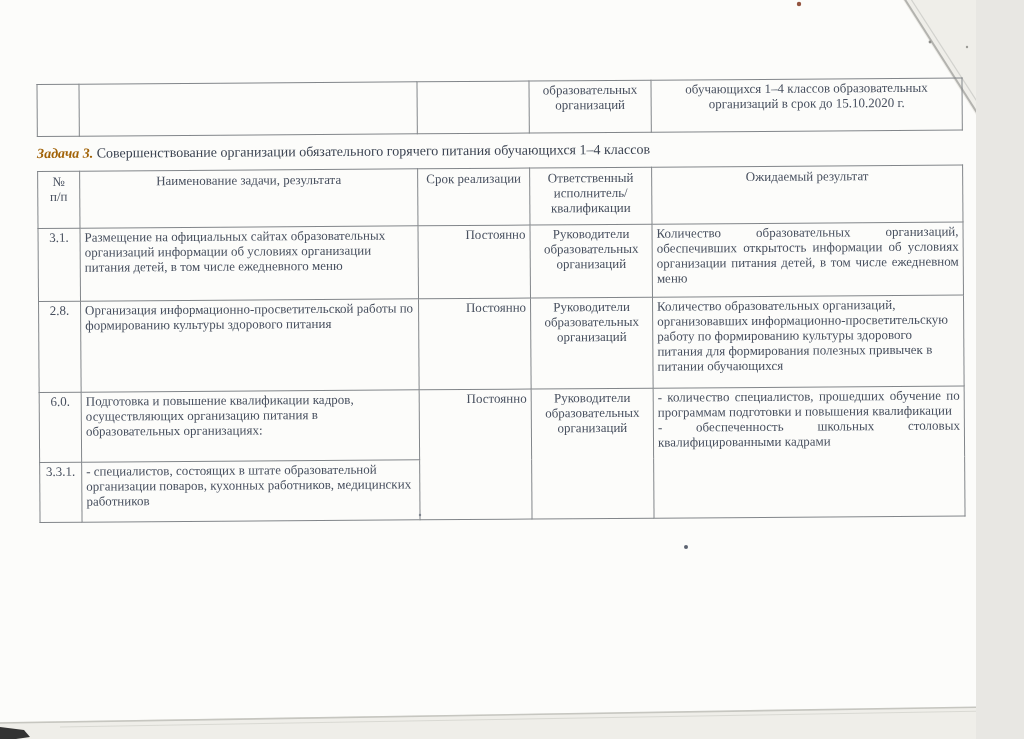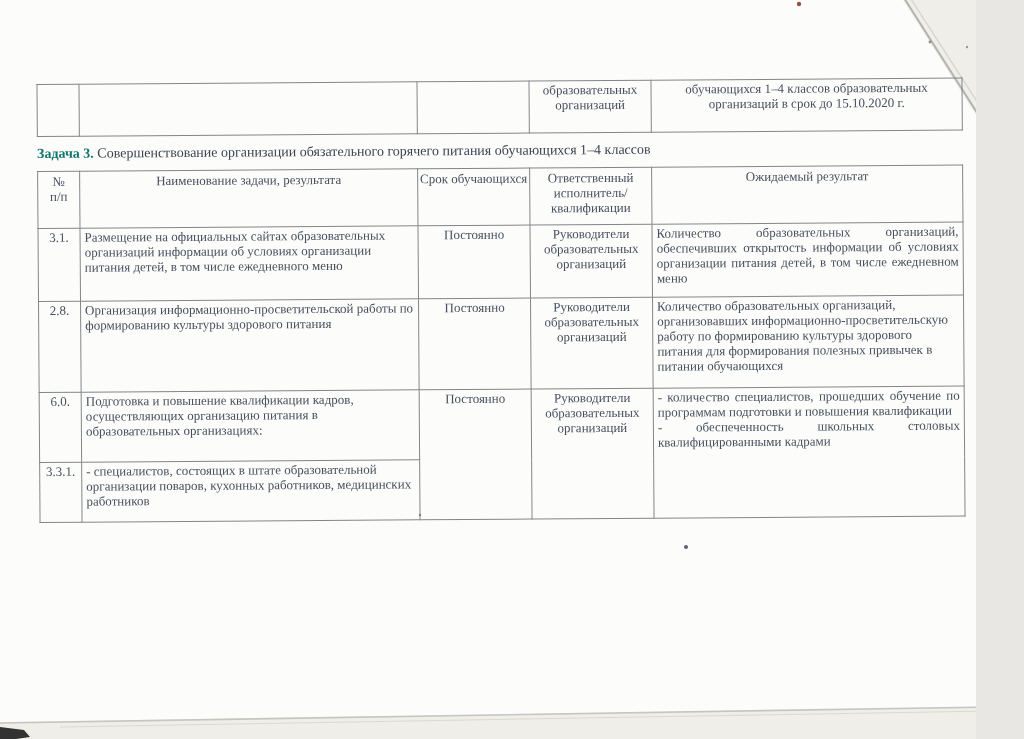--- a/index.html
+++ b/index.html
@@ -25,33 +25,33 @@
     font-size:13px;line-height:1.15;color:#48505f;
   }
   .doc-table td,.doc-table th{
     border:1px solid #82868a;vertical-align:top;
     padding:2px 4px;font-weight:normal;overflow:hidden;
   }
   .top-table{top:84px;}
   .main-table{top:171px;}
   .c-num{text-align:center;padding-left:5px;}
   .c-task{text-align:left;padding-left:6px;}
-  .c-term{text-align:center;}
+  .c-term{text-align:right;}
   .c-resp{text-align:center;}
   .c-result{text-align:justify;padding:3px 6px;}
   .c-result.center{text-align:center;}
   .main-table thead th{text-align:center;padding-top:3px;padding-left:1px;padding-right:1px;}
   .main-table th.c-num-h{white-space:pre-line;}
   .main-table tbody tr:nth-child(2) .c-result{text-align:left;}
   .preline{white-space:pre-line;}
   .heading{
     position:absolute;left:38px;top:146px;margin:0;width:930px;
     font-size:14px;color:#3c4452;
   }
-  .heading b{color:#0f766e;font-weight:bold;}
+  .heading b{color:#a16207;font-weight:bold;font-style:italic;}
 </style>
 </head>
 <body>
 
 <div class="scan">
 
   <div class="paper"></div>
 
   <svg class="artifacts" width="1024" height="739" viewBox="0 0 1024 739">
     <line x1="904" y1="-2" x2="1011" y2="166" stroke="#b3b3af" stroke-width="2"></line>
@@ -98,21 +98,21 @@
           <col style="width:338px">
           <col style="width:112px">
         <col style="width:122px">
           <col style="width:311px">
       </colgroup>
       <thead>
         <tr style="height:57px">
           <th class="c-num-h">№
 п/п</th>
           <th>Наименование задачи, результата</th>
-          <th>Срок обучающихся</th>
+          <th>Срок реализации</th>
           <th>Ответственный исполнитель/ квалификации</th>
           <th>Ожидаемый результат</th>
         </tr>
       </thead>
       <tbody>
         <tr style="height:73px">
           <td class="c-num">3.1.</td>
           <td class="c-task">Размещение на официальных сайтах образовательных организаций информации об условиях организации питания детей, в том числе ежедневного меню</td>
           <td class="c-term">Постоянно</td>
           <td class="c-resp">Руководители образовательных организаций</td>

